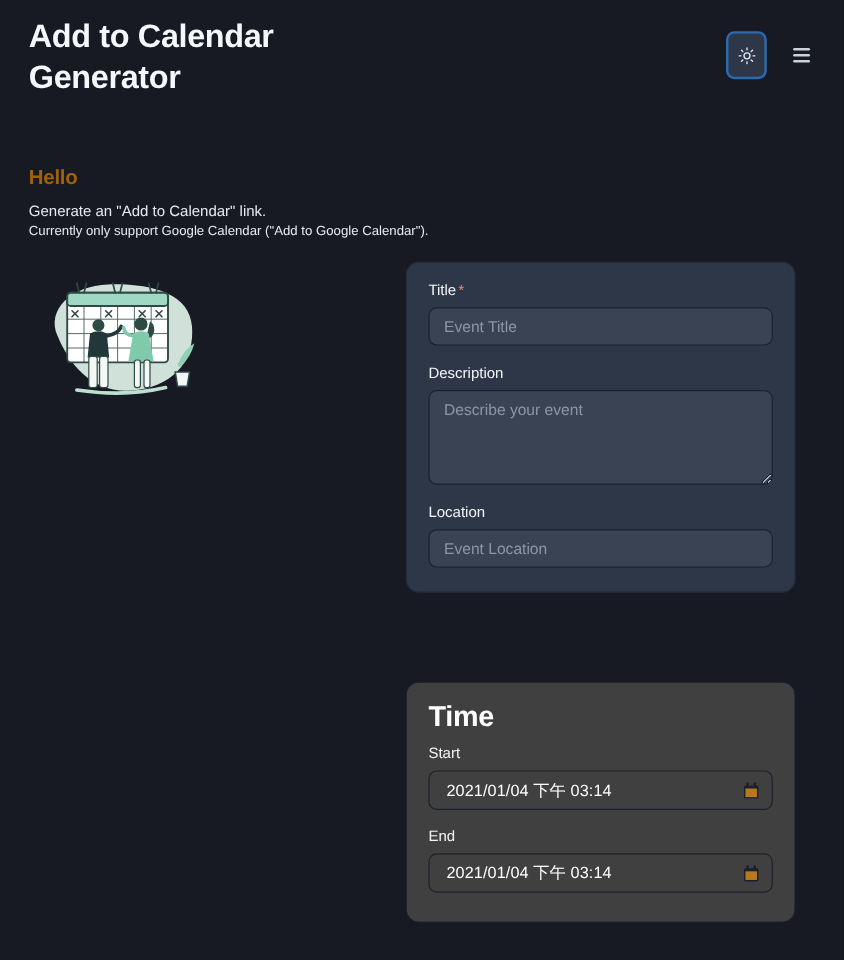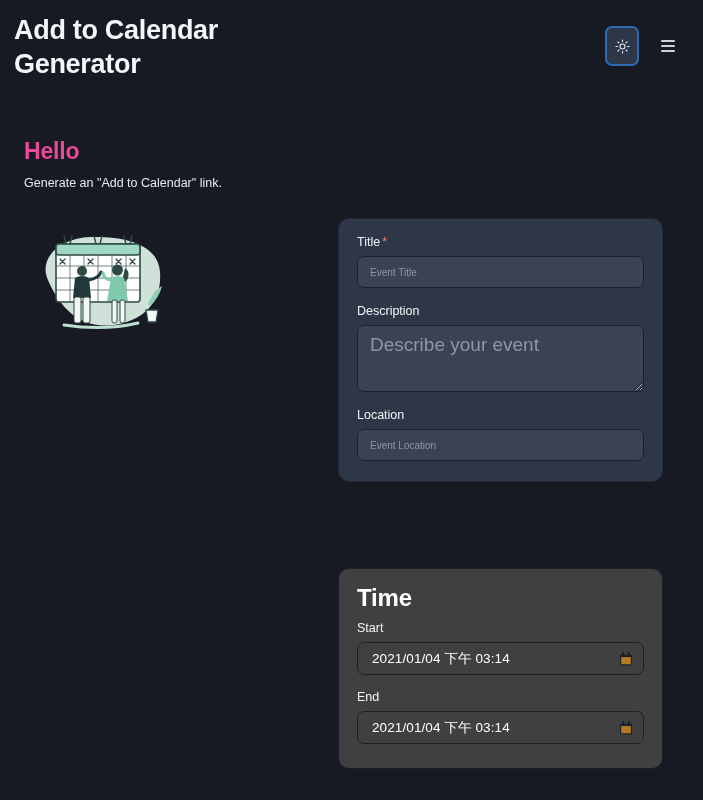--- a/index.html
+++ b/index.html
@@ -18,21 +18,21 @@
     height: 800px;
     background: #171923;
   }
 
   
   .header {
     position: absolute;
     left: 0; top: 0;
     width: 703px;
     height: 100px;
-    padding: 14px 24px 0 14px;
+    padding: 14px 24px 0 24px;
     display: flex;
     align-items: flex-start;
     justify-content: space-between;
   }
 
   .app-title {
     font-size: 27px;
     line-height: 1.25;
     font-weight: 700;
     color: #f5f7fa;
@@ -80,23 +80,23 @@
   }
 
   
   .intro {
     position: absolute;
     left: 24px;
     top: 138px;
     width: 420px;
   }
   .intro-heading {
-    font-size: 23px;
+    font-size: 17px;
     font-weight: 700;
-    color: #ec4899;
+    color: #a16207;
     letter-spacing: -0.2px;
     margin-bottom: 9px;
   }
   .intro-line1 {
     font-size: 12.5px;
     color: #e6eaf0;
     line-height: 1.45;
     font-weight: 400;
   }
   .intro-line2 {
@@ -162,36 +162,36 @@
     margin-left: 2px;
   }
 
   .text-input {
     width: 100%;
     height: 32px;
     background: #3a4354;
     border: 1px solid #1b212c;
     border-radius: 7px;
     color: #e2e8f0;
-    font-size: 10px;
+    font-size: 13px;
     font-family: "Liberation Sans", "DejaVu Sans", sans-serif;
     padding: 0 12px;
     outline: none;
     display: block;
   }
   .text-input::placeholder { color: #8d96a5; }
 
   .text-area {
     width: 100%;
-    height: 67px;
+    height: 79px;
     background: #3a4354;
     border: 1px solid #1b212c;
     border-radius: 7px;
     color: #e2e8f0;
-    font-size: 19px;
+    font-size: 13px;
     font-family: "Liberation Sans", "DejaVu Sans", sans-serif;
     padding: 8px 12px;
     outline: none;
     resize: both;
     display: block;
   }
   .text-area::placeholder { color: #8d96a5; }
 
   .field-gap { height: 16px; }
   .field-gap-sm { height: 15px; }
@@ -257,20 +257,21 @@
         <span></span>
         <span></span>
       </div>
 
     </div>
   </div>
 
   <div class="intro">
     <div class="intro-heading">Hello</div>
     <div class="intro-line1">Generate an "Add to Calendar" link.</div>
+    <div class="intro-line2">Currently only support Google Calendar ("Add to Google Calendar").</div>
   </div>
 
   <div class="illustration">
     <svg width="140" height="115" viewBox="0 0 140 115" fill="none">
 
       <path d="M18 52 C8 30 30 10 60 9 C95 8 128 16 130 44 C132 70 118 92 84 97 C48 102 28 76 18 52 Z" fill="#d9ece4" opacity="0.95"></path>
 
       <rect x="26" y="16" width="84" height="58" rx="3" fill="#ffffff" stroke="#2e4a44" stroke-width="1.6"></rect>
       <rect x="26" y="16" width="84" height="11" rx="3" fill="#9fd9c3" stroke="#2e4a44" stroke-width="1.6"></rect>
 

